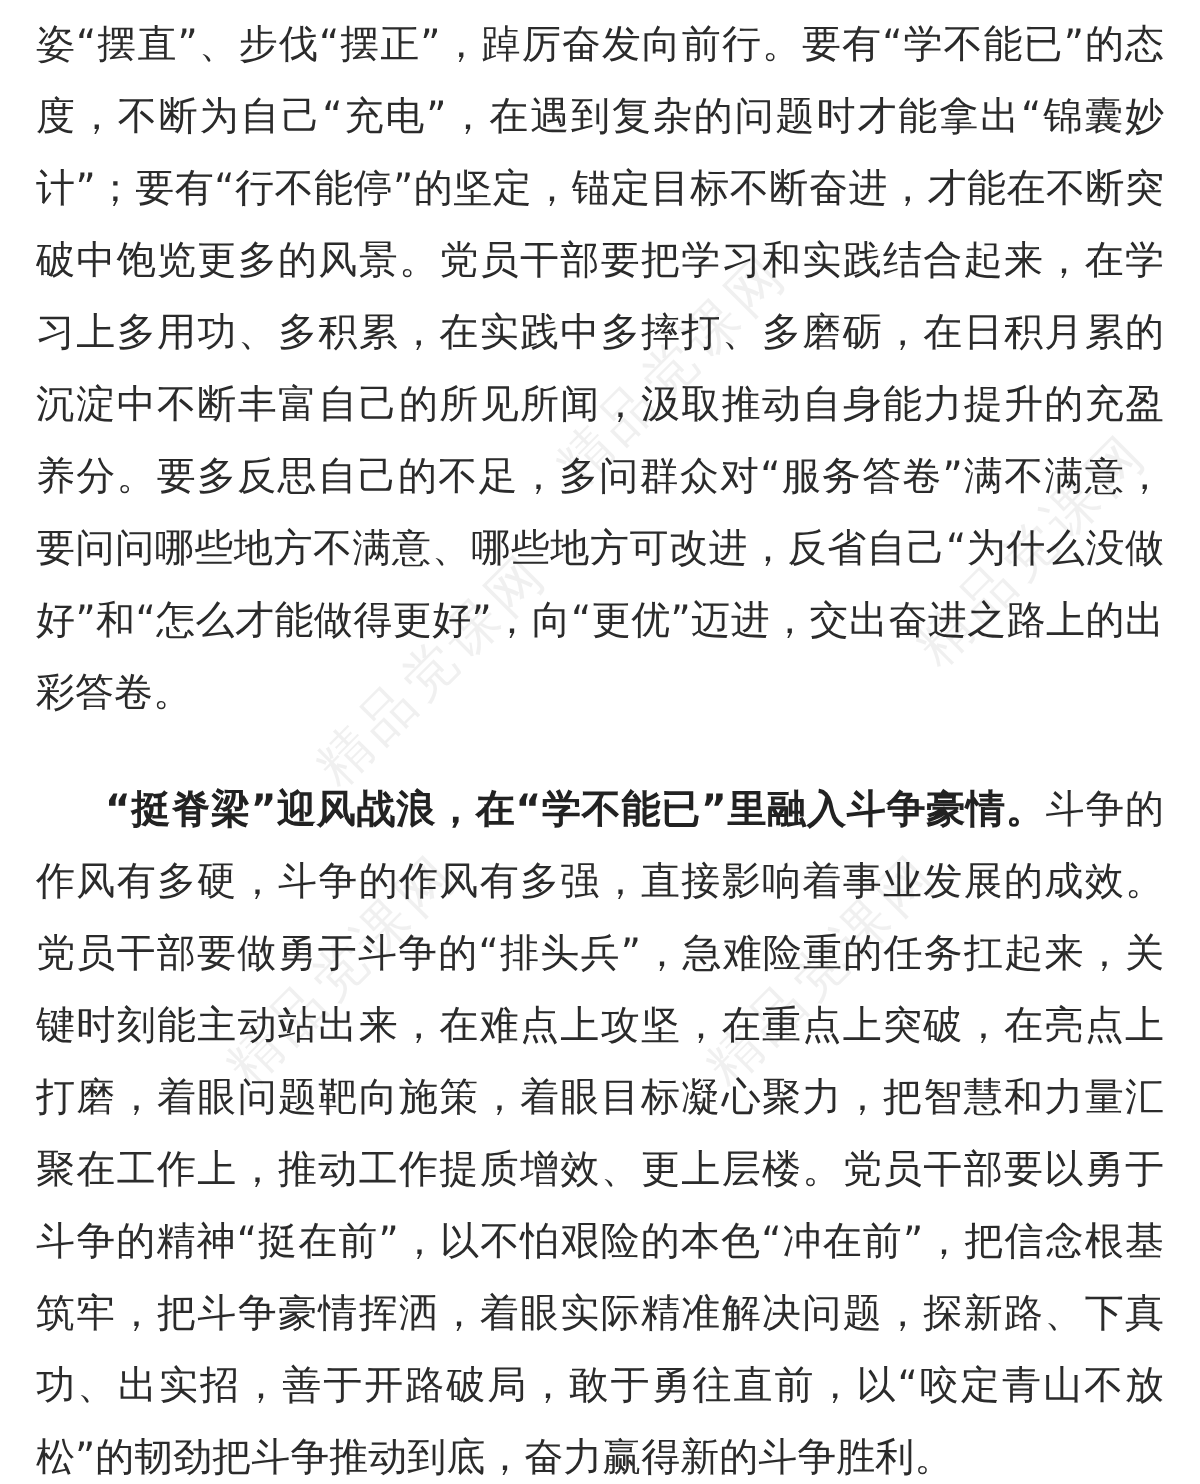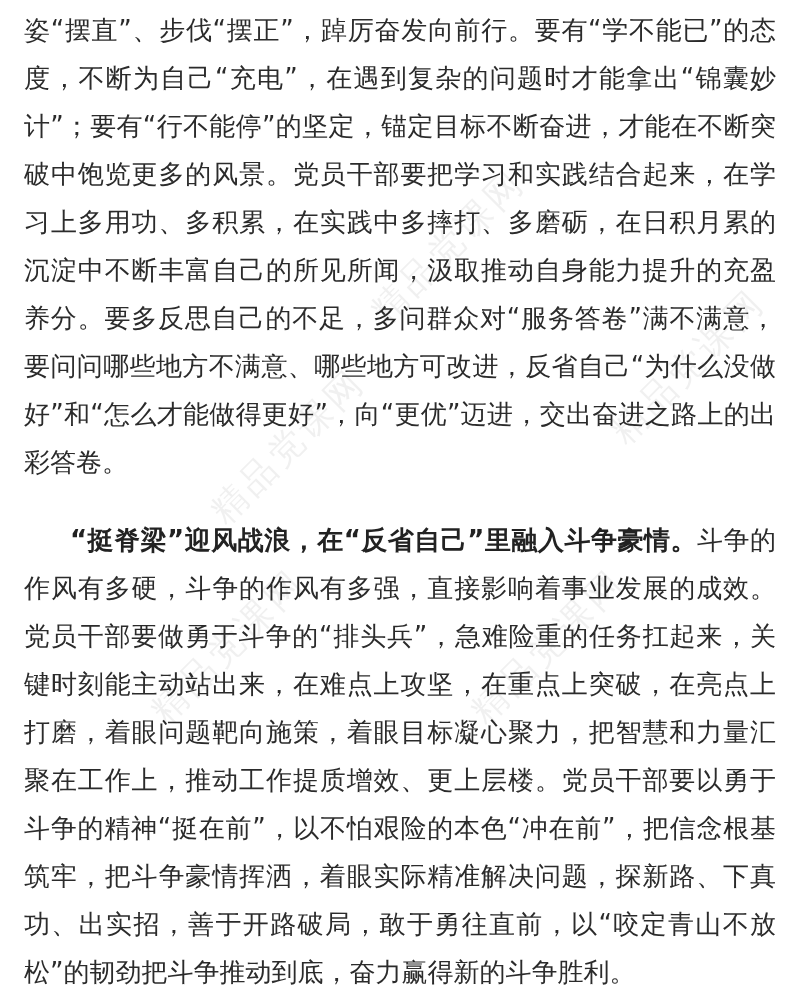--- a/index.html
+++ b/index.html
@@ -53,21 +53,21 @@
     }
   </style>
 </head>
 <body>
 
 <div class="page">
   <p class="para">
     <span>姿“摆直”、步伐“摆正”，踔厉奋发向前行。要有“学不能已”的态度，不断为自己“充电”，在遇到复杂的问题时才能拿出“锦囊妙计”；要有“行不能停”的坚定，锚定目标不断奋进，才能在不断突破中饱览更多的风景。党员干部要把学习和实践结合起来，在学习上多用功、多积累，在实践中多摔打、多磨砺，在日积月累的沉淀中不断丰富自己的所见所闻，汲取推动自身能力提升的充盈养分。要多反思自己的不足，多问群众对“服务答卷”满不满意，要问问哪些地方不满意、哪些地方可改进，反省自己“为什么没做好”和“怎么才能做得更好”，向“更优”迈进，交出奋进之路上的出彩答卷。</span>
   </p>
   <p class="para indent">
-    <span class="bold">“挺脊梁”迎风战浪，在“反省自己”里融入斗争豪情。</span><span>斗争的作风有多硬，斗争的作风有多强，直接影响着事业发展的成效。党员干部要做勇于斗争的“排头兵”，急难险重的任务扛起来，关键时刻能主动站出来，在难点上攻坚，在重点上突破，在亮点上打磨，着眼问题靶向施策，着眼目标凝心聚力，把智慧和力量汇聚在工作上，推动工作提质增效、更上层楼。党员干部要以勇于斗争的精神“挺在前”，以不怕艰险的本色“冲在前”，把信念根基筑牢，把斗争豪情挥洒，着眼实际精准解决问题，探新路、下真功、出实招，善于开路破局，敢于勇往直前，以“咬定青山不放松”的韧劲把斗争推动到底，奋力赢得新的斗争胜利。</span>
+    <span class="bold">“挺脊梁”迎风战浪，在“学不能已”里融入斗争豪情。</span><span>斗争的作风有多硬，斗争的作风有多强，直接影响着事业发展的成效。党员干部要做勇于斗争的“排头兵”，急难险重的任务扛起来，关键时刻能主动站出来，在难点上攻坚，在重点上突破，在亮点上打磨，着眼问题靶向施策，着眼目标凝心聚力，把智慧和力量汇聚在工作上，推动工作提质增效、更上层楼。党员干部要以勇于斗争的精神“挺在前”，以不怕艰险的本色“冲在前”，把信念根基筑牢，把斗争豪情挥洒，着眼实际精准解决问题，探新路、下真功、出实招，善于开路破局，敢于勇往直前，以“咬定青山不放松”的韧劲把斗争推动到底，奋力赢得新的斗争胜利。</span>
   </p>
 </div>
 
 <div class="watermark" style="left:360px; top:300px;">精品党课网</div>
 <div class="watermark" style="left:200px; top:500px;">精品党课网</div>
 <div class="watermark" style="left:140px; top:700px;">精品党课网</div>
 <div class="watermark" style="left:460px; top:700px;">精品党课网</div>
 <div class="watermark" style="left:600px; top:420px;">精品党课网</div>
 
 </body></html>

